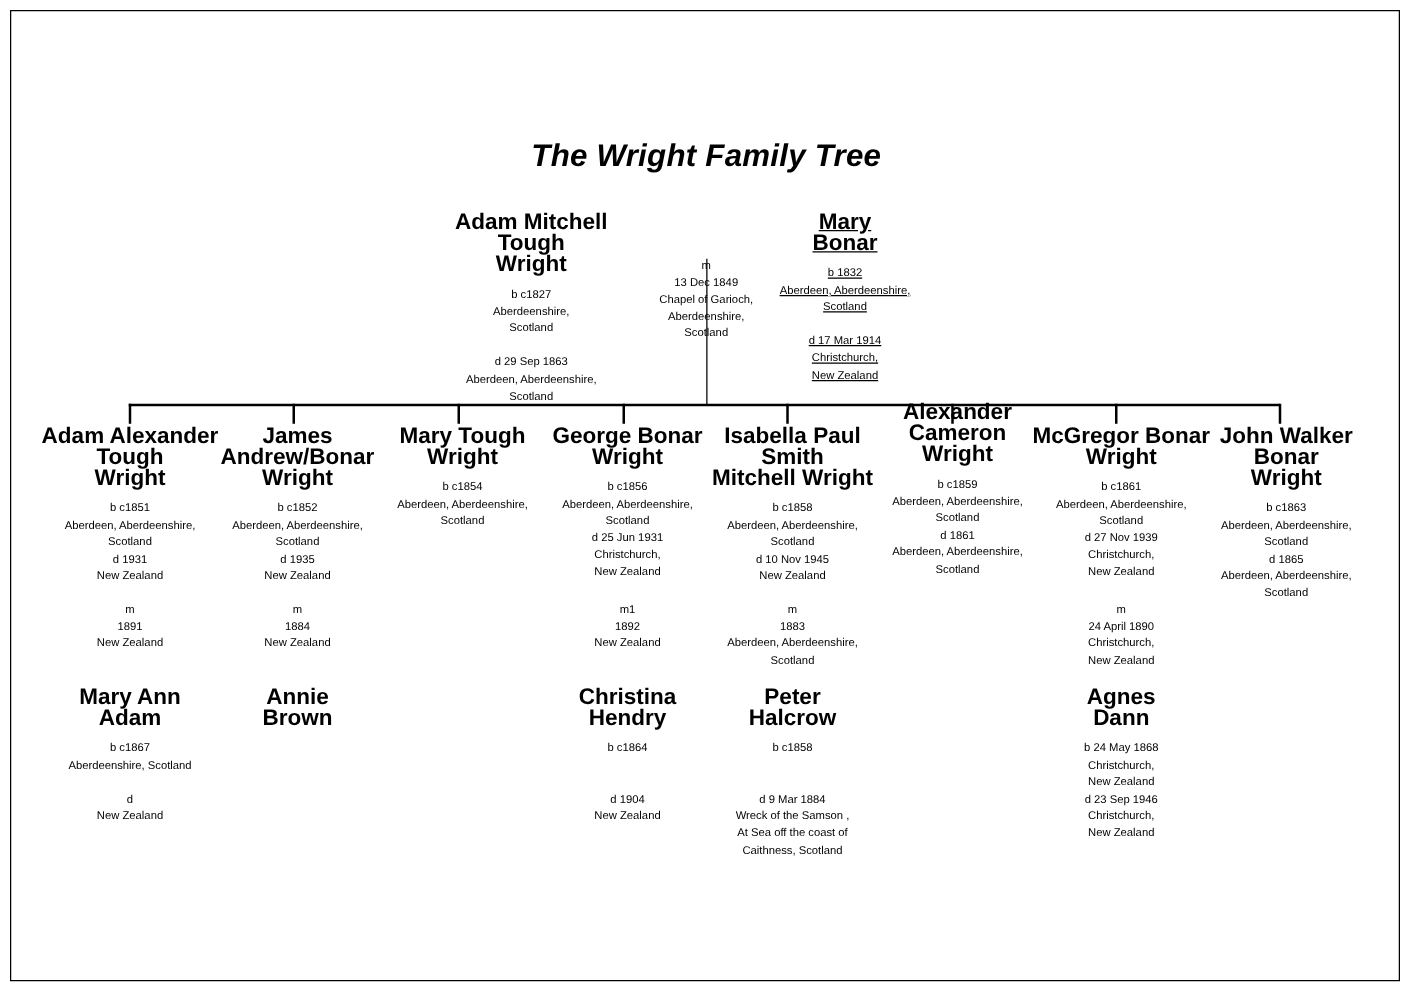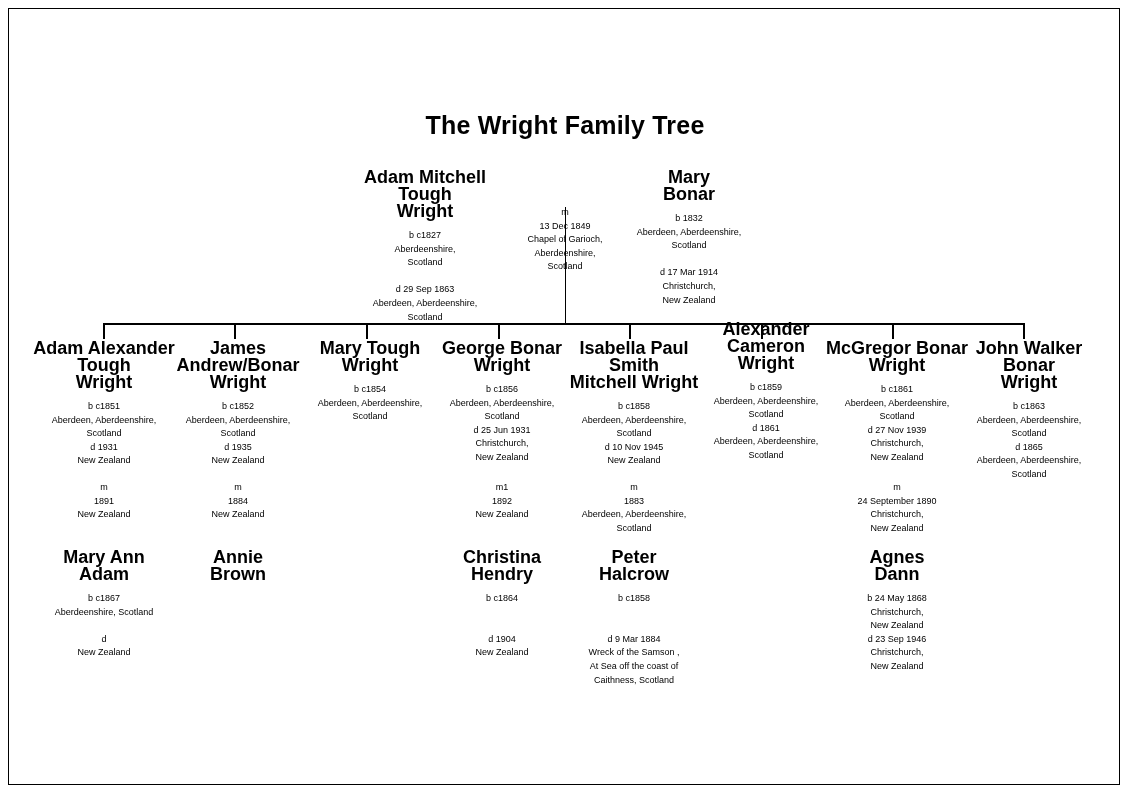--- a/index.html
+++ b/index.html
@@ -36,20 +36,21 @@
 
   
   .title {
     position: absolute;
     width: 100%;
     text-align: center;
     top: 102px;
     font-size: 25px;
     font-weight: bold;
     letter-spacing: 0.2px;
+    font-style: italic;
   }
 
   .node {
     position: absolute;
     text-align: center;
   }
   .nm {
     font-size: 18px;
     font-weight: bold;
     line-height: 17px;
@@ -105,21 +106,21 @@
     </div>
 
     <div class="mblk" style="left:486px; top:197px; width:140px;">
       <div>m</div>
       <div>13 Dec 1849</div>
       <div>Chapel of Garioch,</div>
       <div>Aberdeenshire,</div>
       <div>Scotland</div>
     </div>
 
-    <div class="node" style="left:590px; top:160px; width:180px;">
+    <div class="node" style="left:577px; top:160px; width:180px;text-decoration:underline;">
       <div class="nm">Mary</div>
       <div class="nm">Bonar</div>
       <div class="det">
         <div>b 1832</div>
         <div>Aberdeen, Aberdeenshire,</div>
         <div>Scotland</div>
       </div>
       <div class="det" style="margin-top:13.6px;">
         <div>d 17 Mar 1914</div>
         <div>Christchurch,</div>
@@ -291,21 +292,21 @@
         <div>Scotland</div>
       </div>
       <div class="det tight">
         <div>d 27 Nov 1939</div>
         <div>Christchurch,</div>
         <div>New Zealand</div>
       </div>
     </div>
     <div class="mblk" style="left:807px; top:472px; width:162px;">
       <div>m</div>
-      <div>24 September 1890</div>
+      <div>24 April 1890</div>
       <div>Christchurch,</div>
       <div>New Zealand</div>
     </div>
     <div class="node" style="left:807px; top:540px; width:162px;">
       <div class="nm">Agnes</div>
       <div class="nm">Dann</div>
       <div class="det">
         <div>b 24 May 1868</div>
         <div>Christchurch,</div>
         <div>New Zealand</div>

